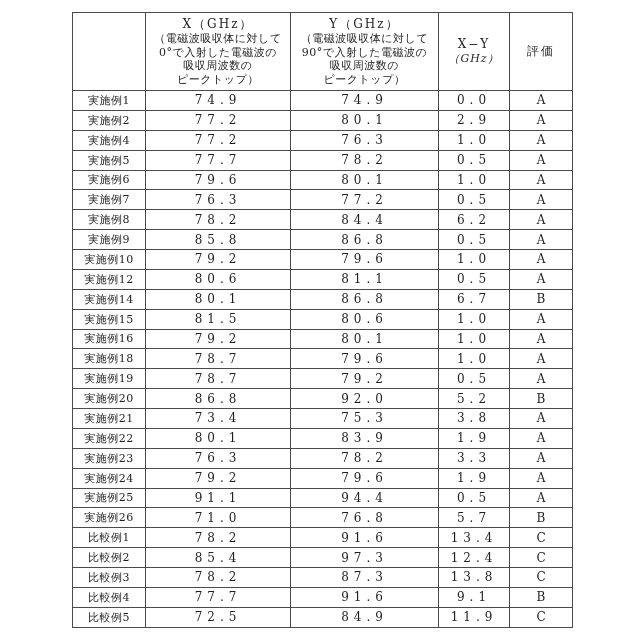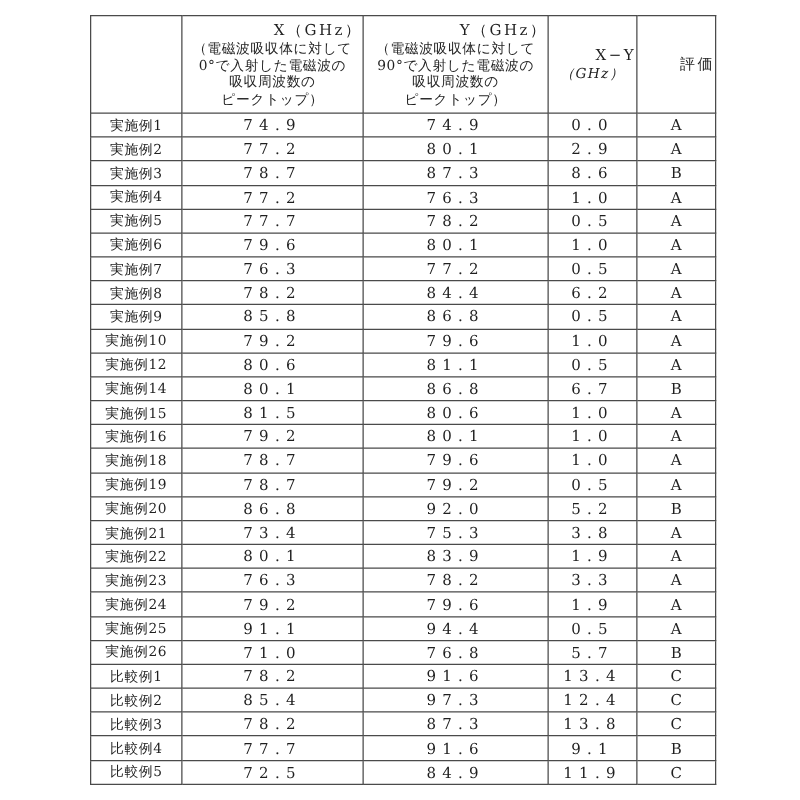--- a/index.html
+++ b/index.html
@@ -42,21 +42,20 @@
   .col-label { width: 73px; }
   .col-x     { width: 145px; }
   .col-y     { width: 148px; }
   .col-diff  { width: 71px; }
   .col-eval  { width: 63px; }
 
   .hdr-title {
     font-size: 12px;
     letter-spacing: 2px;
     line-height: 15px;
-    text-align: right;
   }
   .hdr-desc {
     font-size: 11px;
     letter-spacing: 0.5px;
     line-height: 13.5px;
   }
   .hdr-sub {
     font-size: 11px;
     letter-spacing: 1px;
     line-height: 14px;
@@ -122,27 +121,20 @@
     <td class="eval-cell">A</td>
   </tr>
         <tr>
     <td class="label-cell">実施例2</td>
     <td class="num-cell">77.2</td>
     <td class="num-cell">80.1</td>
     <td class="num-cell">2.9</td>
     <td class="eval-cell">A</td>
   </tr>
         <tr>
-    <td class="label-cell">実施例3</td>
-    <td class="num-cell">78.7</td>
-    <td class="num-cell">87.3</td>
-    <td class="num-cell">8.6</td>
-    <td class="eval-cell">B</td>
-  </tr>
-        <tr>
     <td class="label-cell">実施例4</td>
     <td class="num-cell">77.2</td>
     <td class="num-cell">76.3</td>
     <td class="num-cell">1.0</td>
     <td class="eval-cell">A</td>
   </tr>
         <tr>
     <td class="label-cell">実施例5</td>
     <td class="num-cell">77.7</td>
     <td class="num-cell">78.2</td>

